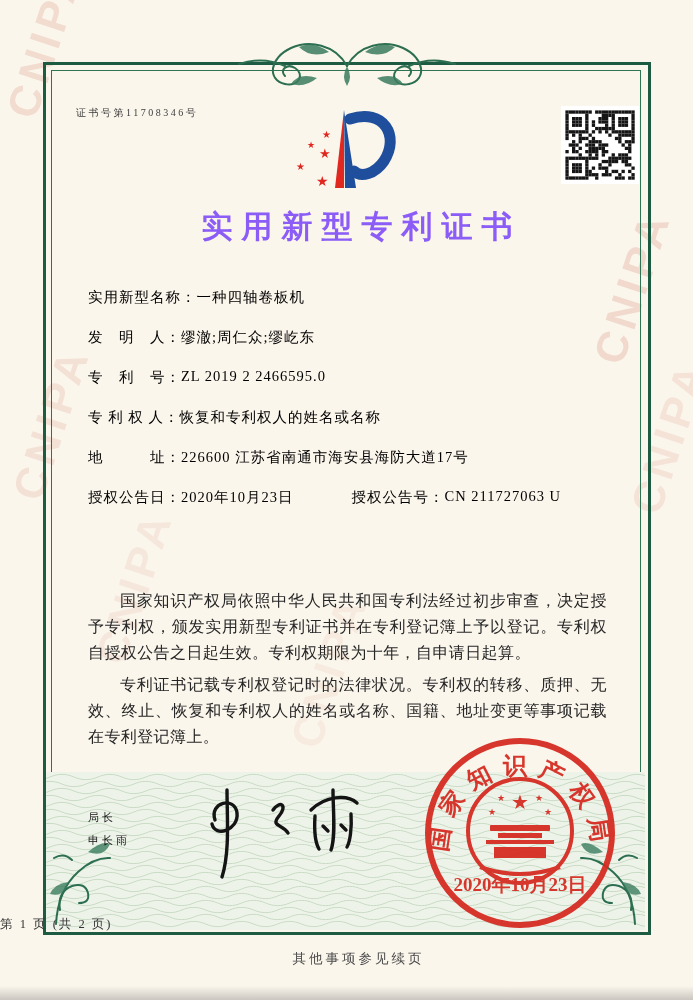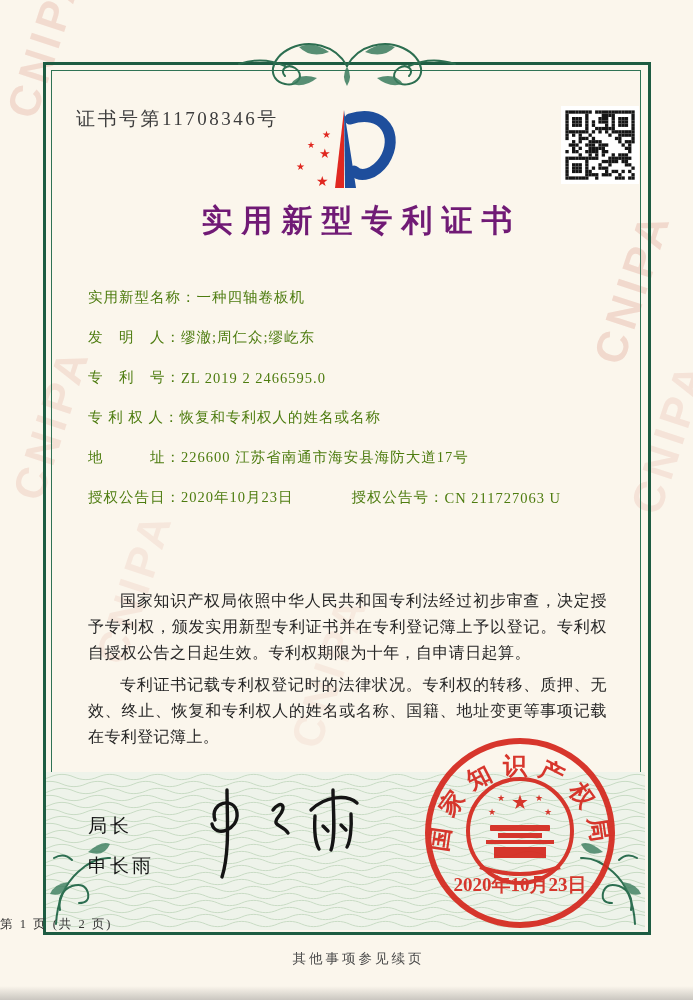--- a/index.html
+++ b/index.html
@@ -17,42 +17,42 @@
     user-select:none;
   }
   
   .frame-outer{position:absolute; left:43px; top:62px; width:602px; height:867px;
     border:3px solid #1d5c42; z-index:1;}
   .frame-inner{position:absolute; left:51px; top:70px; width:588px; height:851px;
     border:1px solid #2f7355; z-index:1;}
   .flourish-top{position:absolute; left:50%; top:36px; transform:translateX(-50%); z-index:2;}
   
   .cert-no{position:absolute; left:76px; top:106px; z-index:2;
-    font-size:19px; letter-spacing:2.5px; color:#3d3d3d;}
+    font-size:10px; letter-spacing:2.5px; color:#3d3d3d;}
   .logo{position:absolute; left:280px; top:102px; z-index:2;}
   .qr{position:absolute; left:561px; top:106px; z-index:2; background:#fff;}
-  .title{position:absolute; left:0; right:0; top:200px; z-index:2;
-    text-align:center; font-size:31px; font-weight:700; letter-spacing:9px; color:#701a75;margin-left:30px;}
+  .title{position:absolute; left:0; right:0; top:206px; z-index:2;
+    text-align:center; font-size:31px; font-weight:700; letter-spacing:9px; color:#8b5cf6;margin-left:30px;}
   
   .fields{position:absolute; left:88px; right:80px; top:288px; z-index:2;}
-  .row{display:flex; align-items:flex-end; margin-bottom:21px;
-    font-size:14.5px; color:#4d7c0f; letter-spacing:1px; white-space:nowrap;}
+  .row{display:flex; align-items:flex-start; margin-bottom:21px;
+    font-size:14.5px; color:#000000; letter-spacing:1px; white-space:nowrap;}
   .grant-gap{width:58px;}
   
   .body-text{position:absolute; left:88px; width:519px; top:588px; z-index:2;
     font-size:16px; line-height:1.62; color:#262626; text-align:justify; letter-spacing:.4px;}
   .body-text p{margin:0 0 6px 0; text-indent:2em;}
   
   .band{position:absolute; left:46px; top:772px; width:599px; height:158px;
     background:#eef3ea; z-index:1; overflow:hidden;}
   .band svg.waves{position:absolute; left:0; top:0; width:100%; height:100%;}
   .corner-fl{position:absolute; z-index:2;}
   .director{position:absolute; left:88px; top:806px; z-index:3;
     font-family:"Liberation Sans","DejaVu Sans",sans-serif;
-    font-size:19px; color:#141414; letter-spacing:3px; line-height:2.1;}
+    font-size:11px; color:#141414; letter-spacing:3px; line-height:2.1;}
   .signature{position:absolute; left:185px; top:780px; z-index:3;}
   .seal{position:absolute; left:420px; top:735px; z-index:3; opacity:.93;}
   .page-info{position:absolute; left:0; right:0; top:916px; z-index:3;
     font-size:12.5px; color:#333; letter-spacing:2px;}
   .note{position:absolute; left:0; right:0; top:950px; z-index:2;
     text-align:center; font-size:13.5px; color:#4a4a4a; letter-spacing:3px;padding-left:24px;}
   .page-shadow{position:absolute; left:0; right:0; bottom:0; height:14px; z-index:5;
     background:linear-gradient(rgba(0,0,0,0),rgba(110,110,110,.35));}
 </style>
 </head>

